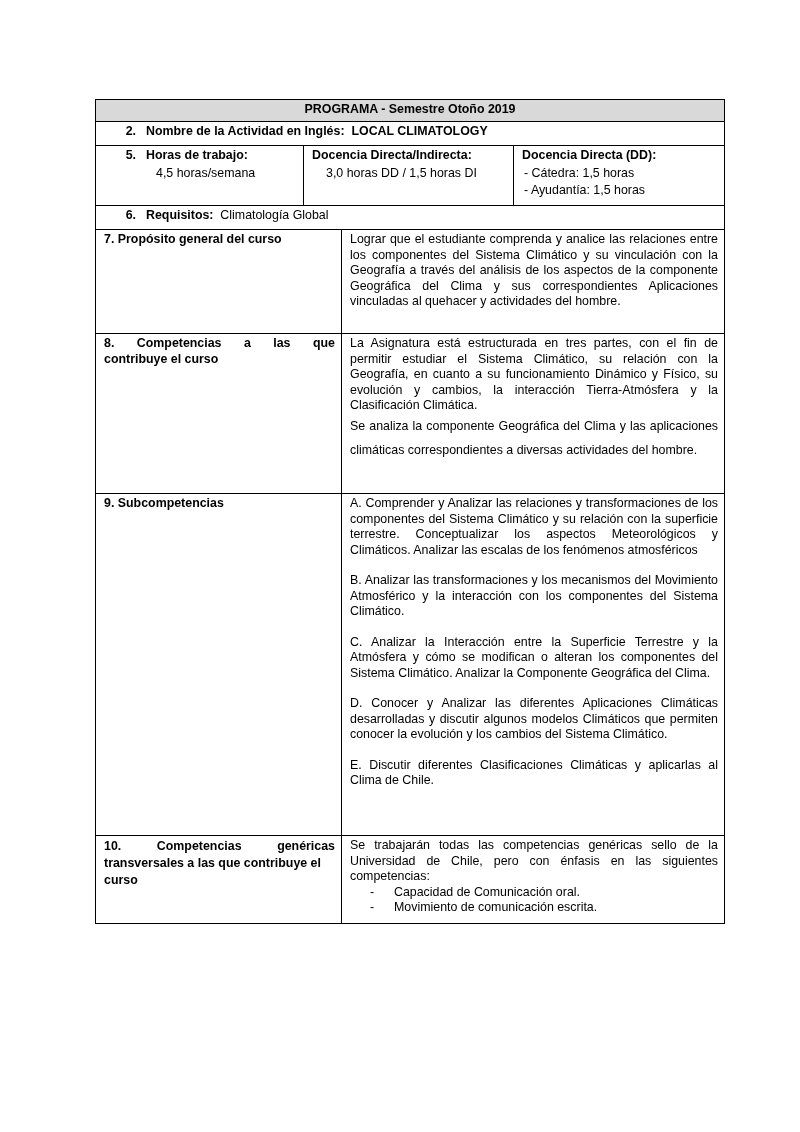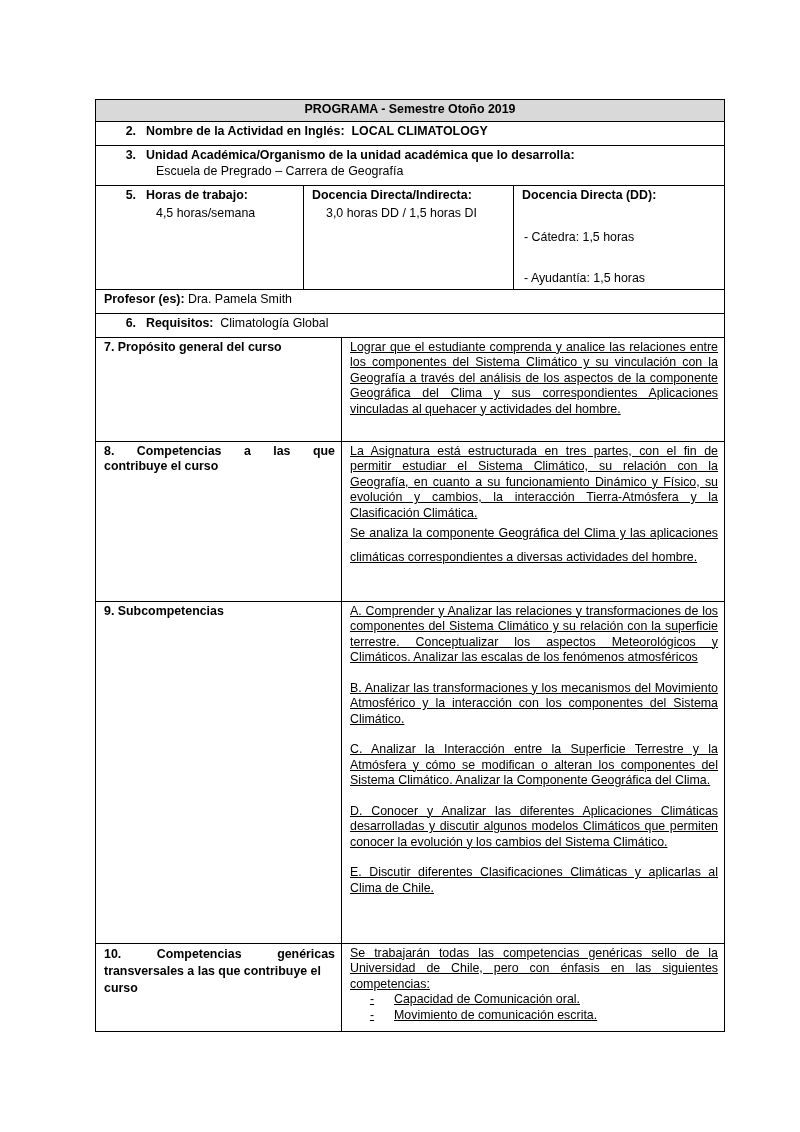--- a/index.html
+++ b/index.html
@@ -4,26 +4,26 @@
 <style>
   html, body { margin: 0; padding: 0; background: #ffffff; }
   body { width: 800px; height: 1132px; position: relative; font-family: "Liberation Sans", sans-serif; color: #000; }
   .page { position: absolute; left: 95px; top: 99px; width: 629px; }
   table { border-collapse: collapse; width: 629px; table-layout: fixed; font-size: 12.4px; line-height: 15.5px; }
   td { border: 1.4px solid #000; vertical-align: top; padding: 2px 6px 2px 6px; }
   .hdr { background: #d9d9d9; text-align: center; font-weight: bold; padding: 2px 6px; }
   .num { display: inline-block; width: 44px; text-align: right; padding-right: 10px; box-sizing: border-box; font-weight: bold; }
   .b { font-weight: bold; }
   .indent { padding-left: 54px; }
-  .just { text-align: justify; text-decoration: underline; }
+  .just { text-align: justify; }
   .left-lbl { font-weight: bold; }
   .para-gap { height: 15px; }
   .bullet-line { display: flex; }
   .bullet-dash { width: 44px; text-align: center; }
-  .dd-line { padding-left: 2px; margin-top: 24px; }
+  .dd-line { padding-left: 2px; }
   .justify-label { text-align: justify; text-align-last: justify; }
 </style>
 </head>
 <body>
 
 <div class="page">
 <table>
   <colgroup>
     <col style="width:208px">
         <col style="width:38px">
@@ -38,50 +38,38 @@
   </tr>
 
 
   <tr style="height:24px">
     <td colspan="5">
       <span class="num">2.</span><span class="b">Nombre de la Actividad en Inglés:</span>&nbsp;
       <span class="b">LOCAL CLIMATOLOGY</span>
     </td>
   </tr>
 
-  <tr style="height:40px">
-    <td colspan="5">
-      <div><span class="num">3.</span><span class="b">Unidad Académica/Organismo de la unidad académica que lo desarrolla:</span></div>
-      <div class="indent">Escuela de Pregrado – Carrera de Geografía</div>
-    </td>
-  </tr>
 
 
   <tr style="height:60px">
     <td>
       <div><span class="num">5.</span><span class="b">Horas de trabajo:</span></div>
       <div class="indent" style="padding-top:2px">4,5 horas/semana</div>
     </td>
     <td colspan="3" style="padding-left:8px">
       <div class="b">Docencia Directa/Indirecta:</div>
       <div style="padding-left:14px; padding-top:2px">3,0 horas DD / 1,5 horas DI</div>
     </td>
     <td style="padding-left:8px">
       <div class="b">Docencia Directa (DD):</div>
       <div class="dd-line" style="padding-top:2px">- Cátedra: 1,5 horas</div>
       <div class="dd-line" style="padding-top:2px">- Ayudantía: 1,5 horas</div>
     </td>
   </tr>
 
-  <tr style="height:24px">
-    <td colspan="5" style="padding-left:8px">
-      <span class="b">Profesor (es):</span>
-      <span>Dra. Pamela Smith</span>
-    </td>
-  </tr>
 
   <tr style="height:24px">
     <td colspan="5">
       <span class="num">6.</span><span class="b">Requisitos:</span>&nbsp;
       <span>Climatología Global</span>
     </td>
   </tr>
 
   <tr style="height:104px">
     <td colspan="2" class="left-lbl" style="padding-left:8px">7. Propósito general del curso</td>

